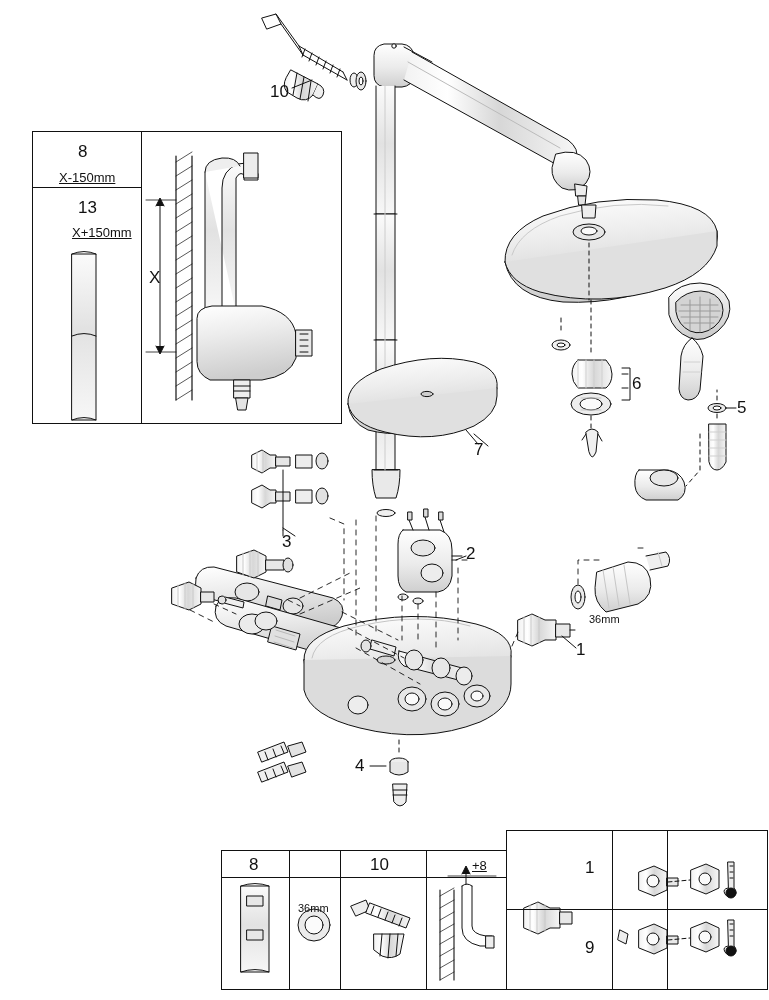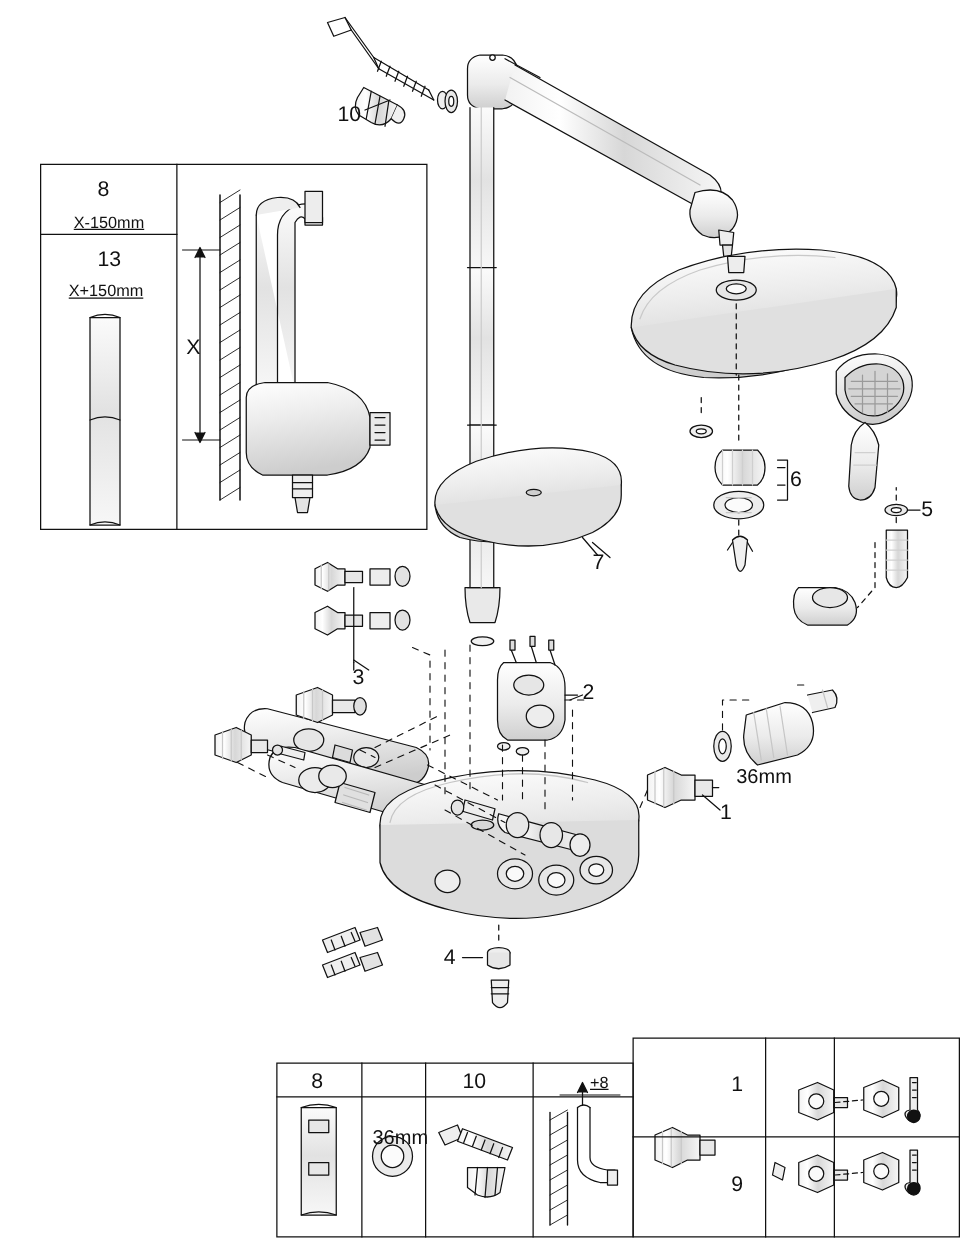--- a/index.html
+++ b/index.html
@@ -1,21 +1,21 @@
 <!DOCTYPE html>
 <html><head>
 <meta charset="utf-8">
 <style>
   html,body{margin:0;padding:0;background:#ffffff;}
   body{width:769px;height:1000px;position:relative;overflow:hidden;
        font-family:"Liberation Sans",sans-serif;color:#111;}
   .stage{position:absolute;left:0;top:0;width:694px;height:1000px;}
   svg.diagram{position:absolute;left:0;top:0;width:769px;height:1000px;}
   .lbl{position:absolute;font-size:15px;color:#111;white-space:nowrap;}
-  .lbl.sm{font-size:16px;}
+  .lbl.sm{font-size:11px;}
   .lbl.md{font-size:13px;text-decoration:underline;}
   .lbl.big{font-size:17px;}
   .box{position:absolute;border:1px solid #111;box-sizing:border-box;}
 </style>
 </head>
 <body>
 
 <div class="stage">
 
   <svg class="diagram" viewBox="0 0 769 1000">
@@ -387,21 +387,21 @@
   <div class="lbl big" style="left:355px;top:756px;">4</div>
   <div class="lbl sm" style="left:589px;top:613px;">36mm</div>
 
   <div class="box" style="left:32px;top:131px;width:310px;height:293px;"></div>
   <div class="box" style="left:32px;top:131px;width:110px;height:293px;border-right:1px solid #111;border-top:0;border-left:0;border-bottom:0;"></div>
   <div class="box" style="left:32px;top:187px;width:110px;height:1px;border-width:1px 0 0 0;"></div>
 
   <div class="lbl big" style="left:78px;top:142px;">8</div>
   <div class="lbl md" style="left:59px;top:170px;">X-150mm</div>
   <div class="lbl big" style="left:78px;top:198px;">13</div>
-  <div class="lbl md" style="left:55px;top:225px;">X+150mm</div>
+  <div class="lbl md" style="left:72px;top:225px;">X+150mm</div>
   <div class="lbl big" style="left:149px;top:268px;">X</div>
 
   <div class="box" style="left:221px;top:850px;width:286px;height:140px;"></div>
   <div class="box" style="left:221px;top:850px;width:69px;height:140px;border-width:0 1px 0 0;"></div>
   <div class="box" style="left:221px;top:850px;width:120px;height:140px;border-width:0 1px 0 0;"></div>
   <div class="box" style="left:221px;top:850px;width:206px;height:140px;border-width:0 1px 0 0;"></div>
   <div class="box" style="left:221px;top:850px;width:286px;height:28px;border-width:0 0 1px 0;"></div>
 
   <div class="lbl big" style="left:249px;top:855px;">8</div>
   <div class="lbl sm" style="left:298px;top:902px;">36mm</div>

